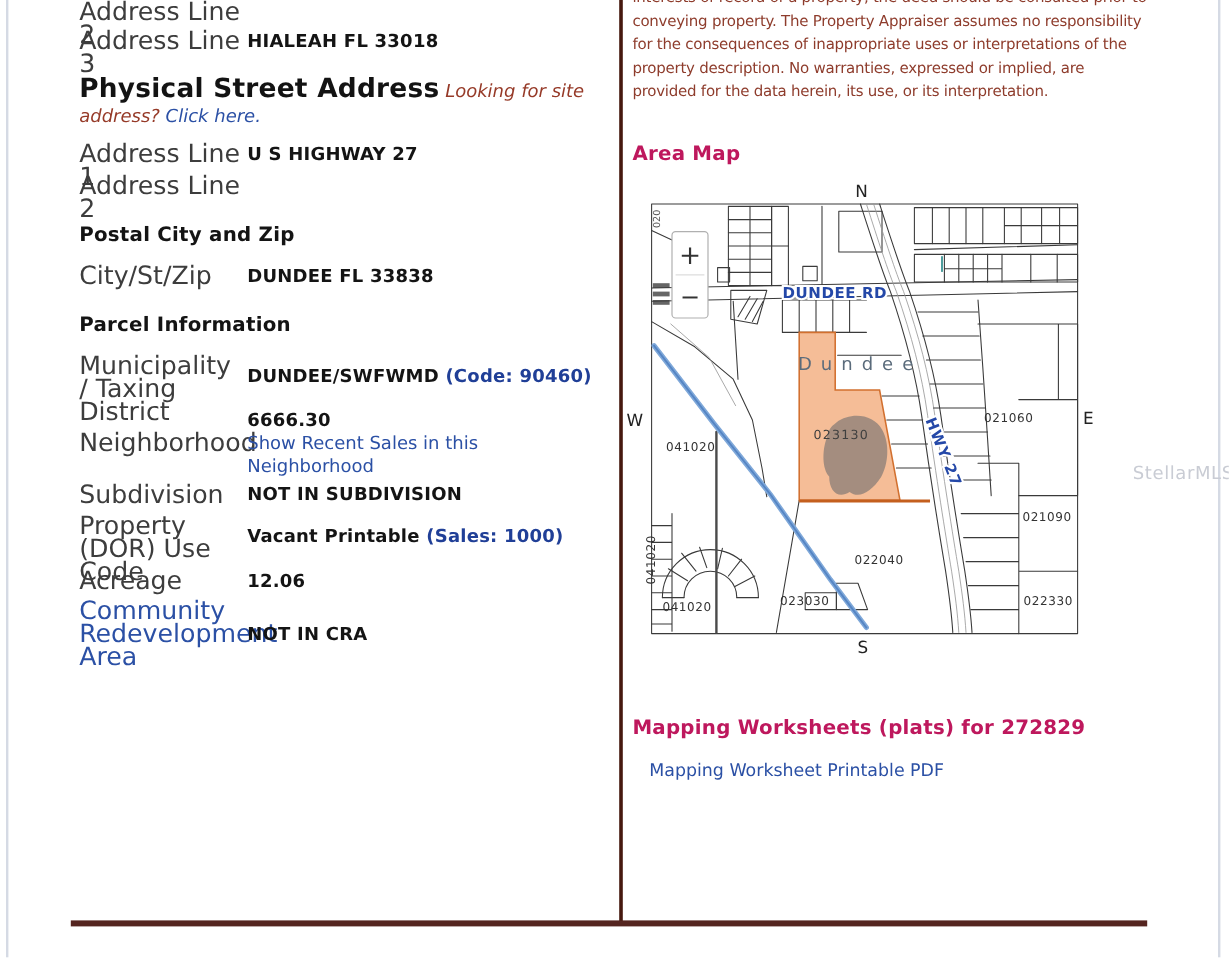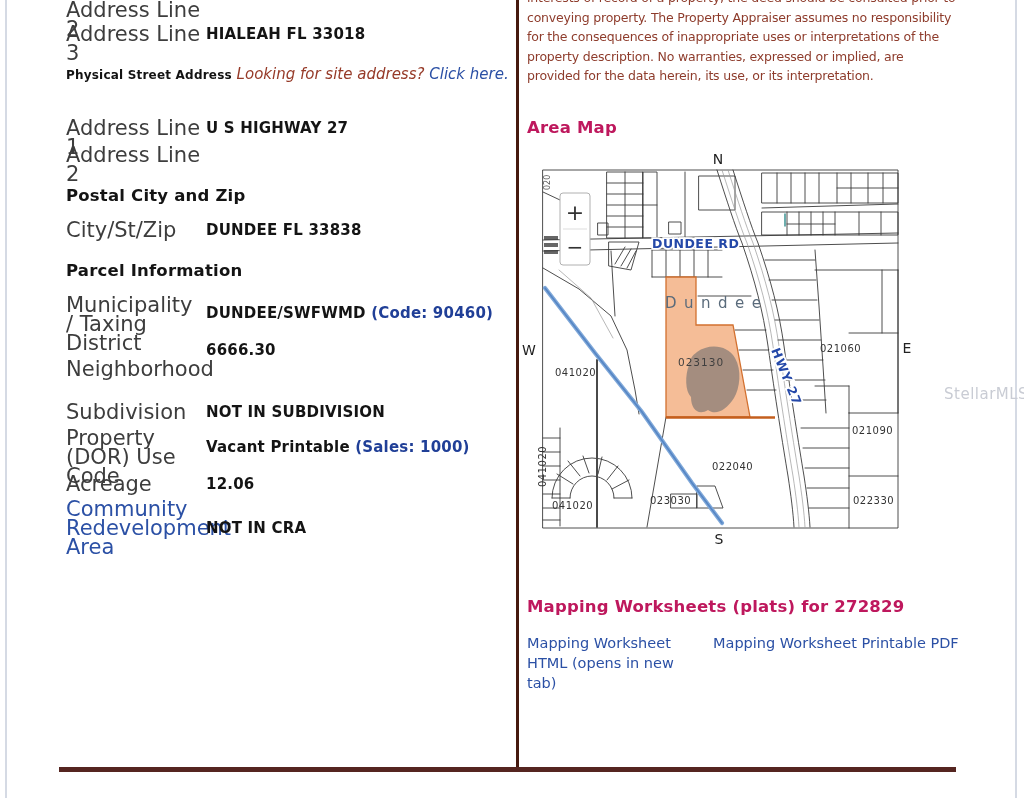--- a/index.html
+++ b/index.html
@@ -13,21 +13,21 @@
   .sep{position:absolute;left:516px;top:0;width:3px;height:770px;background:#46190f;}
   .botline{position:absolute;left:59px;top:767px;width:897px;height:5px;background:#552520;}
   .row{position:absolute;left:66px;display:flex;align-items:flex-start;}
   .lbl{width:140px;flex:0 0 140px;color:#3d3d3d;font-size:21px;line-height:19px;}
   .val{font-weight:bold;color:#141414;font-size:15px;line-height:19px;letter-spacing:.2px;}
   .hdr{position:absolute;left:66px;font-weight:bold;font-size:16.5px;letter-spacing:.2px;color:#141414;}
   .hdr2{position:absolute;left:527px;font-weight:bold;font-size:16.5px;letter-spacing:.2px;color:#be185d;}
   .link{color:#2b50a5;cursor:pointer;}
   .code{color:#203f97;font-weight:bold;}
   .psa{position:absolute;left:66px;top:64px;width:452px;font-size:15px;line-height:21px;}
-  .psa b{font-size:12px;letter-spacing:.2px;}
+  .psa b{font-size:22px;letter-spacing:.2px;}
   .psa .q{color:#963a28;font-style:italic;}
   .psa .c{font-style:italic;}
   .discwrap{position:absolute;left:527px;top:0;width:492px;height:87px;overflow:hidden;}
   .disc{margin-top:-12px;font-size:12.5px;line-height:19.5px;letter-spacing:-.2px;
         color:#8e3c2c;white-space:pre;}
   .nbhd-link{display:block;width:232px;}
   .wslinks{position:absolute;left:527px;top:633px;display:flex;}
   .wslinks .a{width:172px;font-size:14.5px;line-height:20px;}
   .wslinks .b{margin-left:14px;width:290px;font-size:14.5px;line-height:20px;}
   .wm{position:absolute;left:944px;top:385px;font-size:15px;color:#c9ccd4;letter-spacing:.5px;}
@@ -80,20 +80,21 @@
   <div class="val" style="margin-top:8px;">
     <span>DUNDEE/SWFWMD</span>
     <span class="code">(Code: 90460)</span>
   </div>
 </div>
 
 <div class="row" style="top:341px;">
   <div class="lbl" style="padding-top:19px;">Neighborhood</div>
   <div>
     <div class="val">6666.30</div>
+    <span class="link nbhd-link" style="font-size:15px;line-height:19px;">Show Recent Sales in this Neighborhood</span>
   </div>
 </div>
 
 <div class="row" style="top:403px;">
   <div class="lbl">Subdivision</div>
   <div class="val">NOT IN SUBDIVISION</div>
 </div>
 
 <div class="row" style="top:429px;">
   <div class="lbl">Property (DOR) Use Code</div>
@@ -224,17 +225,16 @@
     <rect x="41" y="47" width="30" height="72" rx="3" fill="#ffffff" stroke="#b0b0b0" stroke-width="1"></rect>
     <line x1="44" y1="83" x2="68" y2="83" stroke="#dddddd" stroke-width="1"></line>
     <text x="56" y="74" text-anchor="middle" font-size="22" fill="#333">+</text>
     <text x="56" y="108" text-anchor="middle" font-size="20" fill="#333">−</text>
   </g>
 </svg>
 
 <div class="hdr2" style="top:597px;">Mapping Worksheets (plats) for 272829</div>
 
 <div class="wslinks">
-  <div class="a link">Mapping Worksheet HTML (opens in new tab)</div>
   <div class="b link">Mapping Worksheet Printable PDF</div>
 </div>
 
 <div class="wm">StellarMLS</div>
 
 </body></html>

